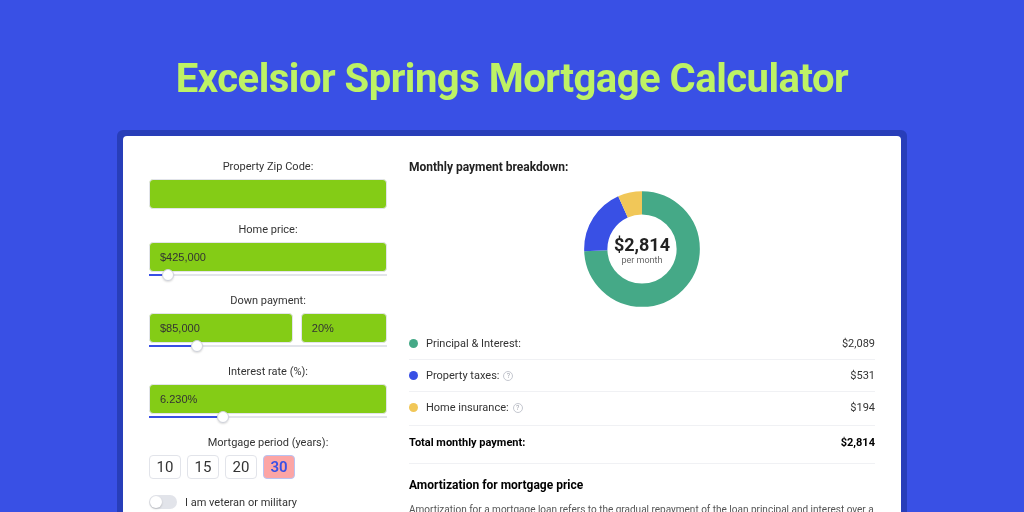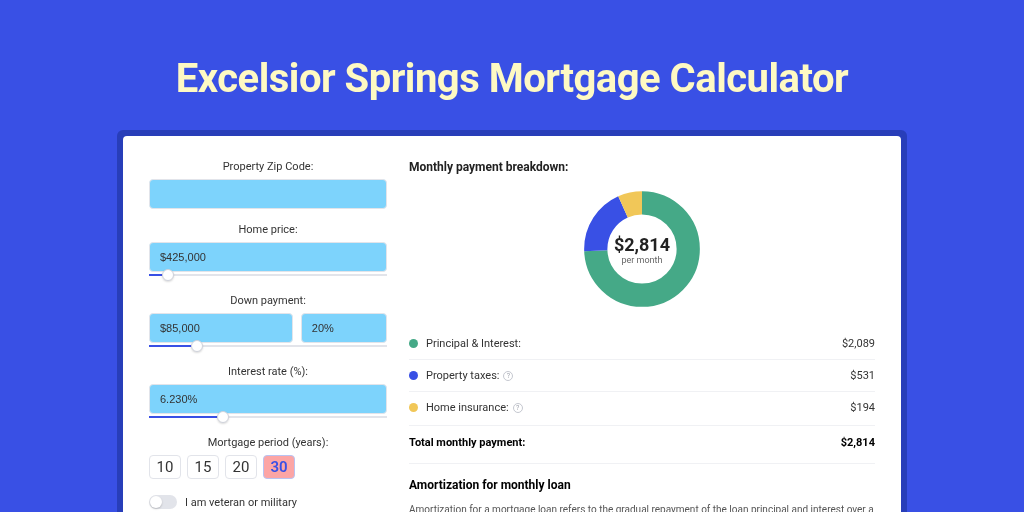--- a/index.html
+++ b/index.html
@@ -8,21 +8,21 @@
     height: 512px;
     overflow: hidden;
     font-family: -apple-system, BlinkMacSystemFont, "Segoe UI", Roboto, Arial, sans-serif;
     background: #3950e5;
   }
   .hero {
     padding-top: 55px;
     text-align: center;
   }
   .hero h1 {
-    color: #fef9c3;
+    color: #bef264;
     font-size: 40px;
     font-weight: 700;
     letter-spacing: -0.5px;
   }
   .card-shadow {
     background: #283eb9;
     width: 790px;
     margin: 28px auto 0;
     border-radius: 6px;
     padding: 6px;
@@ -46,21 +46,21 @@
     text-align: center;
   }
   .input {
     width: 100%;
     height: 30px;
     border: 1px solid #e2e4ea;
     border-radius: 4px;
     padding: 0 10px;
     font-size: 11px;
     color: #333;
-    background: #7dd3fc;
+    background: #84cc16;
   }
   .row { display: flex; gap: 8px; }
   .row .input:first-child { flex: 1.9; }
   .row .input:last-child { flex: 1; }
   .slider {
     position: relative;
     height: 10px;
     margin-top: -2px;
   }
   .slider-track {
@@ -305,19 +305,19 @@
             <span class="legend-val">$194</span>
           </div>
         </div>
 
     <div class="total-row">
       <span>Total monthly payment:</span>
       <span>$2,814</span>
     </div>
 
     <div class="amort">
-      <div class="amort-title">Amortization for monthly loan</div>
+      <div class="amort-title">Amortization for mortgage price</div>
       <div class="amort-text">Amortization for a mortgage loan refers to the gradual repayment of the loan principal and interest over a specified</div>
     </div>
   </div>
 
 </div>
 </div>
 
 </body></html>

